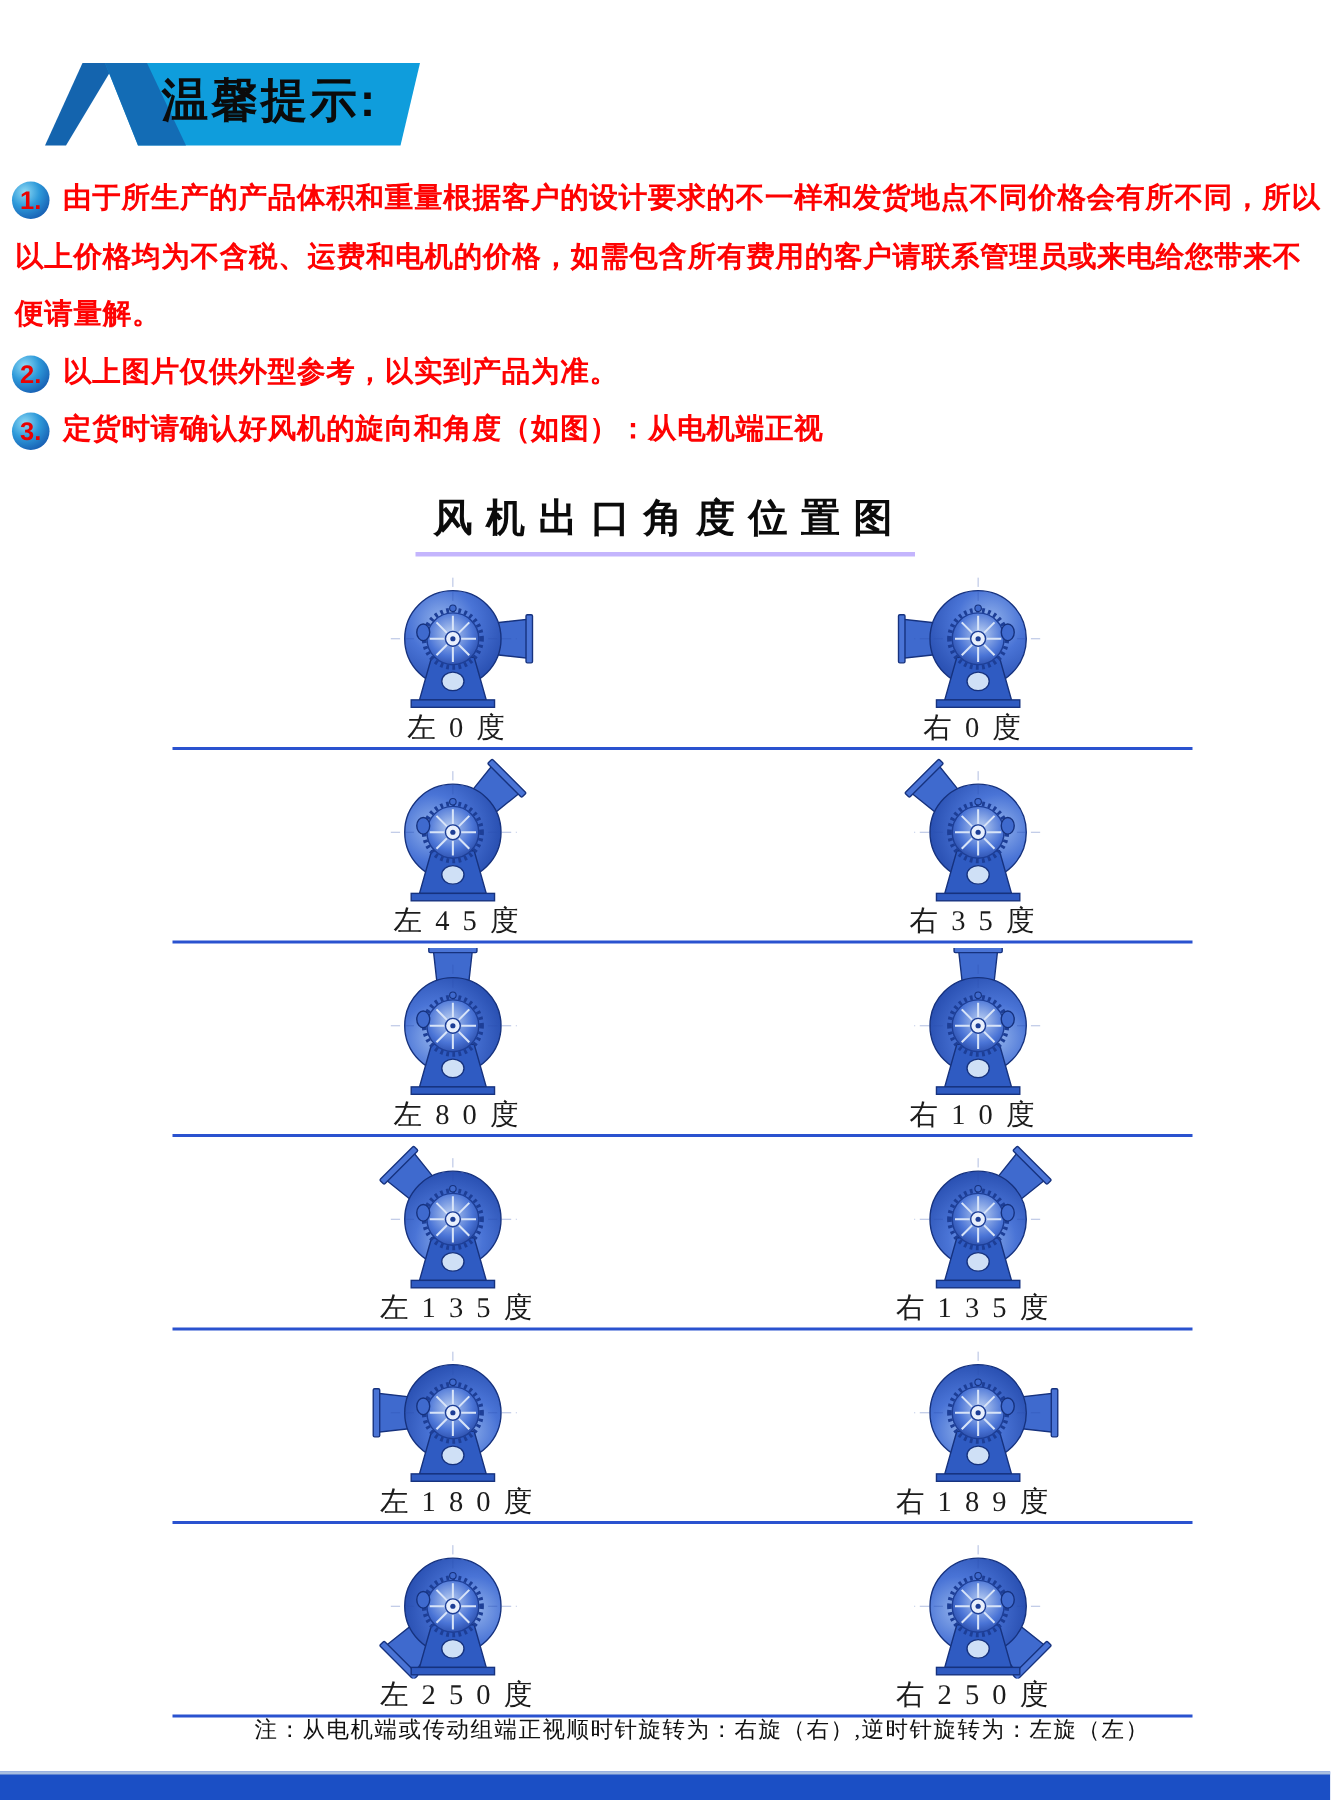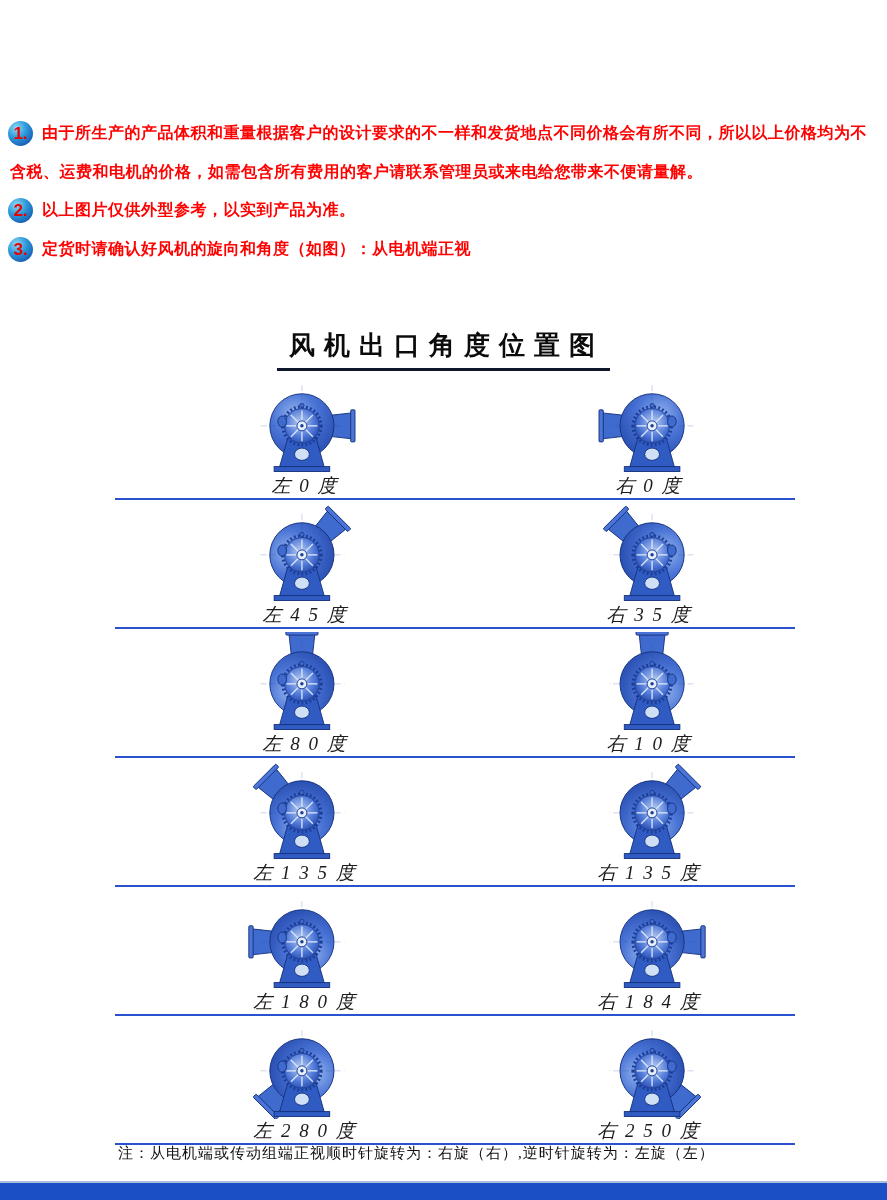--- a/index.html
+++ b/index.html
@@ -18,59 +18,67 @@
   }
   
   .notes { position:absolute; left:0; top:114px; width:887px; }
   .note-row { position:relative; padding-left:10px; padding-right:4px; }
   .note-ball {
     position:absolute; left:8px; top:7px; width:25px; height:25px; border-radius:50%;
     background:radial-gradient(circle at 34% 28%, #8fd9f4 0%, #2e9ada 40%, #0b3f9e 100%);
     color:#e90202; font-size:17px; font-weight:bold; text-align:center; line-height:25px;
   }
   .note-text {
-    color:#fe0202; font-size:16px; line-height:38.5px; font-weight:bold;
+    color:#fe0202; font-size:19px; line-height:38.5px; font-weight:bold;
     text-indent:32px; letter-spacing:0.5px;
   }
   .note-row + .note-row { margin-top:0px; }
   
   .diagram-title-wrap { position:absolute; top:328px; left:0; width:887px; text-align:center; }
   .diagram-title {
     display:inline-block; font-size:26px; font-weight:bold; color:#0b0b0b;
     letter-spacing:9px; padding:0 6px 5px 12px;
-    border-bottom:3px solid #0f172a;
+    border-bottom:3px solid #c4b5fd;
   }
   
-  .fan-grid { position:absolute; top:374px; left:115px; width:680px;font-style:italic; }
+  .fan-grid { position:absolute; top:374px; left:115px; width:680px; }
   .fan-row-pair { display:flex; }
   .fan-cell { width:280px; display:flex; flex-direction:column; align-items:center; }
   .fan-cell.left  { margin-left:50px; }
   .fan-cell.right { margin-left:auto; margin-right:6px;text-align:right; }
   .fan-svg { display:block; }
   .fan-label {
     font-family:"Liberation Serif", serif;
     font-size:19px; color:#1c1c1c; letter-spacing:2px; line-height:22px; margin-top:1px;
   }
   .row-line { height:2px; background:#2a52cf; margin:1px 0 3px 0; }
   
   .footnote {
     position:absolute; left:118px; top:1144px; width:700px;
-    font-family:"Liberation Serif", serif; font-size:15px; color:#111; letter-spacing:1px;
+    font-family:"Liberation Serif", serif; font-size:15px; color:#111; letter-spacing:1px;text-align:center;
   }
   
   .footer-bar {
     position:absolute; left:0; bottom:0; width:887px; height:19px;
     background:#1b4fc5; border-top:2px solid #a9bedf;
   }
 </style>
 </head>
 <body>
 
 <div class="page">
 
+  <div class="banner">
+    <svg width="260" height="60" viewBox="0 0 260 60">
+      <polygon points="27,2 49,2 16,57 2,57" fill="#1464ae"></polygon>
+      <polygon points="42,2 252,2 239,57 64,57" fill="#0f9ddc"></polygon>
+      <polygon points="42,2 70,2 96,57 64,57" fill="#1464ae" opacity="0.85"></polygon>
+    </svg>
+    <div class="banner-text">温馨提示:</div>
+  </div>
 
   <div class="notes">
     <div class="note-row">
       <span class="note-ball">1.</span>
       <div class="note-text">由于所生产的产品体积和重量根据客户的设计要求的不一样和发货地点不同价格会有所不同，所以以上价格均为不含税、运费和电机的价格，如需包含所有费用的客户请联系管理员或来电给您带来不便请量解。</div>
     </div>
     <div class="note-row">
       <span class="note-ball">2.</span>
       <div class="note-text">以上图片仅供外型参考，以实到产品为准。</div>
     </div>
@@ -532,21 +540,21 @@
                 <line x1="105" y1="61" x2="105" y2="45"></line>
                 <line x1="111.4" y1="63.6" x2="122.7" y2="52.3"></line>
               </g>
               <circle cx="105" cy="70" r="8" fill="#e8effc" stroke="#1d3e96" stroke-width="1.5"></circle>
               <circle cx="105" cy="70" r="2.8" fill="#1d3e96"></circle>
               <ellipse cx="73" cy="63" rx="7" ry="9" fill="#3f6ace" stroke="#16327e" stroke-width="1.5"></ellipse>
               <circle cx="105" cy="37" r="3.5" fill="#3f6ace" stroke="#16327e" stroke-width="1.2"></circle>
             </g>
           </g>
         </svg>
-        <div class="fan-label">右 1 8 4 度</div>
+        <div class="fan-label">右 1 8 9 度</div>
       </div>
     </div>
     <div class="row-line"></div>
   </div>
 
   <div class="fan-row">
     <div class="fan-row-pair">
       <div class="fan-cell left">
         <svg class="fan-svg" viewBox="0 -14 220 162" width="208" height="100" preserveAspectRatio="xMidYMid meet">
           <defs>
@@ -587,21 +595,21 @@
                 <line x1="105" y1="61" x2="105" y2="45"></line>
                 <line x1="111.4" y1="63.6" x2="122.7" y2="52.3"></line>
               </g>
               <circle cx="105" cy="70" r="8" fill="#e8effc" stroke="#1d3e96" stroke-width="1.5"></circle>
               <circle cx="105" cy="70" r="2.8" fill="#1d3e96"></circle>
               <ellipse cx="73" cy="63" rx="7" ry="9" fill="#3f6ace" stroke="#16327e" stroke-width="1.5"></ellipse>
               <circle cx="105" cy="37" r="3.5" fill="#3f6ace" stroke="#16327e" stroke-width="1.2"></circle>
             </g>
           </g>
         </svg>
-        <div class="fan-label">左 2 8 0 度</div>
+        <div class="fan-label">左 2 5 0 度</div>
       </div>
       <div class="fan-cell right">
         <svg class="fan-svg" viewBox="0 -14 220 162" width="208" height="100" preserveAspectRatio="xMidYMid meet">
           <g class="mirror-group" transform="translate(220,0) scale(-1,1)">
             <g class="rotor-group" transform="rotate(-225,105,70)">
               <path d="M150,53 L186,49 L186,91 L150,87 Z" fill="#3f6ace" stroke="#16327e" stroke-width="1.5"></path>
               <rect x="184" y="44" width="7" height="52" rx="1.5" fill="#4a74d6" stroke="#16327e" stroke-width="1.5"></rect>
               <circle cx="105" cy="70" r="52" fill="url(#bodyGrad)" stroke="#16327e" stroke-width="1.5"></circle>
             </g>
             <line x1="105" y1="4" x2="105" y2="142" stroke="#2c4fae" stroke-width="0.8" stroke-dasharray="10 5" opacity="0.5"></line>

